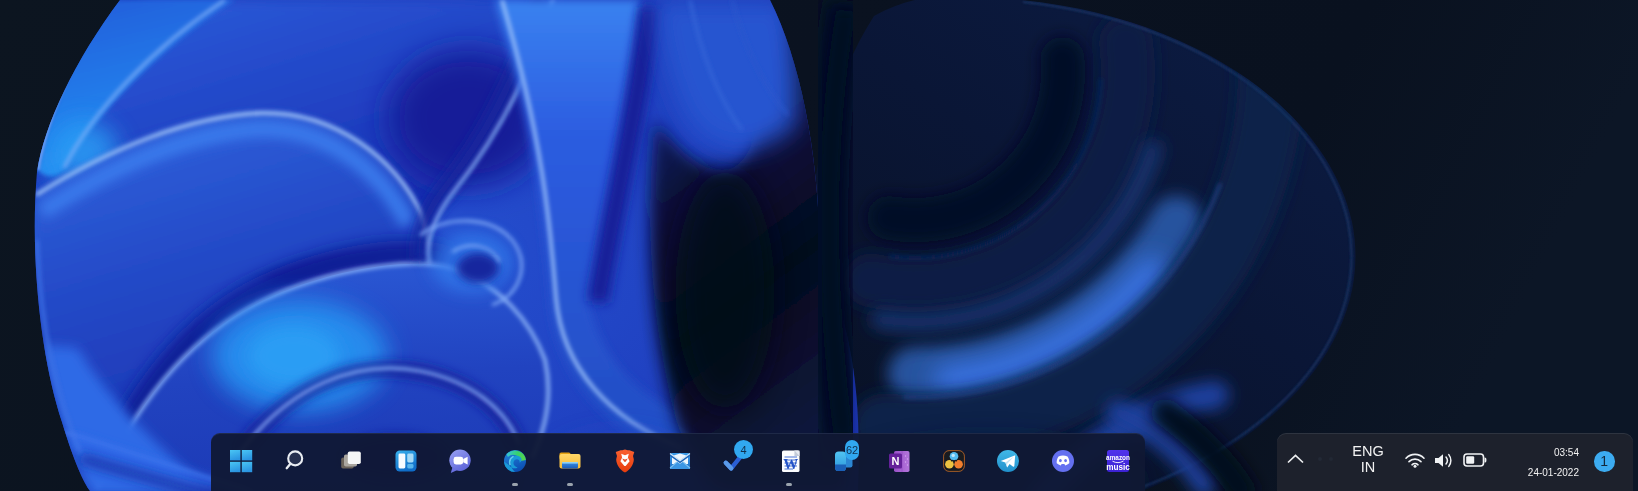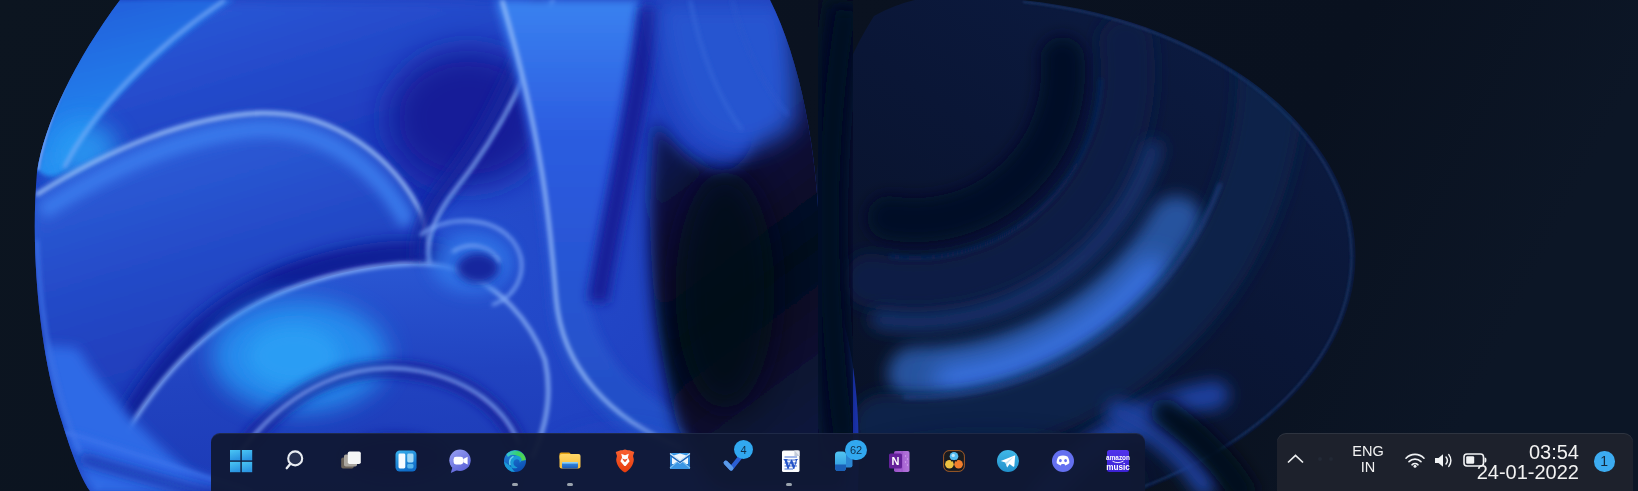--- a/index.html
+++ b/index.html
@@ -361,21 +361,21 @@
 <text x="14" y="13" font-size="6.4" font-weight="bold" fill="#fff" text-anchor="middle">amazon</text>
 <path d="M 8.5,14.2 Q 14,17.2 19.5,14" fill="none" stroke="#fff" stroke-width="0.9"></path>
 <text x="14" y="22.5" font-size="8.2" font-weight="bold" fill="#fff" text-anchor="middle">music</text>
   </svg>
 
 <div class="pill" style="left:512px"></div>
 <div class="pill" style="left:567px"></div>
 <div class="pill" style="left:786px"></div>
 
 <div class="badge" style="left:734px;top:440px;width:19px;height:19px;">4</div>
-<div class="badge" style="left:845px;top:440px;width:22px;height:20px;border-radius:10px;">62</div>
+<div class="badge" style="left:845px;top:440px;width:14px;height:20px;border-radius:10px;">62</div>
 
 <svg style="position:absolute;left:1286px;top:453px;width:20px;height:14px" viewBox="0 0 20 14">
   <path d="M 2,9.5 L 9.5,2.5 L 17,9.5" fill="none" stroke="#eceef0" stroke-width="1.7"></path>
 </svg>
 <div style="position:absolute;left:1318px;top:457px;width:4px;height:4px;border-radius:2px;background:#232936;"></div>
 <div style="position:absolute;left:1329px;top:457px;width:4px;height:4px;border-radius:2px;background:#222834;"></div>
 <div class="trtxt" style="left:1340px;top:443px;width:56px;text-align:center;font-size:14.5px;line-height:16px;">ENG<br>IN</div>
 <svg style="position:absolute;left:1404px;top:453px;width:22px;height:15px" viewBox="0 0 22 15">
   <g fill="none" stroke="#f0f2f4" stroke-width="1.6" stroke-linecap="round">
   <path d="M 2,5.2 A 12.5,12.5 0 0 1 20,5.2"></path>
@@ -386,14 +386,14 @@
 </svg>
 <svg style="position:absolute;left:1433px;top:452px;width:23px;height:17px" viewBox="0 0 23 17">
   <path d="M 2,6 L 5.5,6 L 10,2.2 L 10,14.8 L 5.5,11 L 2,11 Z" fill="#f0f2f4"></path>
   <path d="M 13,5 A 5.5,5.5 0 0 1 13,12 M 15.8,2.6 A 9.5,9.5 0 0 1 15.8,14.4" fill="none" stroke="#f0f2f4" stroke-width="1.5" stroke-linecap="round"></path>
 </svg>
 <svg style="position:absolute;left:1463px;top:453px;width:24px;height:14px" viewBox="0 0 24 14">
   <rect x="1" y="1" width="19.5" height="12" rx="3" fill="none" stroke="#f0f2f4" stroke-width="1.6"></rect>
   <path d="M 21.5,4.5 L 21.8,4.5 A 1.6,1.6 0 0 1 23.4,6.1 L 23.4,7.9 A 1.6,1.6 0 0 1 21.8,9.5 L 21.5,9.5 Z" fill="#f0f2f4"></path>
   <rect x="3.2" y="3.2" width="8" height="7.6" rx="1.2" fill="#f0f2f4"></rect>
 </svg>
-<div class="trtxt" style="left:1459px;top:443px;width:120px;text-align:right;font-size:20px;line-height:19.5px;">03:54<br>24-01-2022</div>
+<div class="trtxt" style="left:1459px;top:443px;width:120px;text-align:right;font-size:10px;line-height:19.5px;">03:54<br>24-01-2022</div>
 <div style="position:absolute;left:1594px;top:451px;width:20.5px;height:20.5px;border-radius:50%;background:#3cabf0;color:#13293c;font-size:14px;display:flex;align-items:center;justify-content:center;">1</div>
 
 </body></html>

